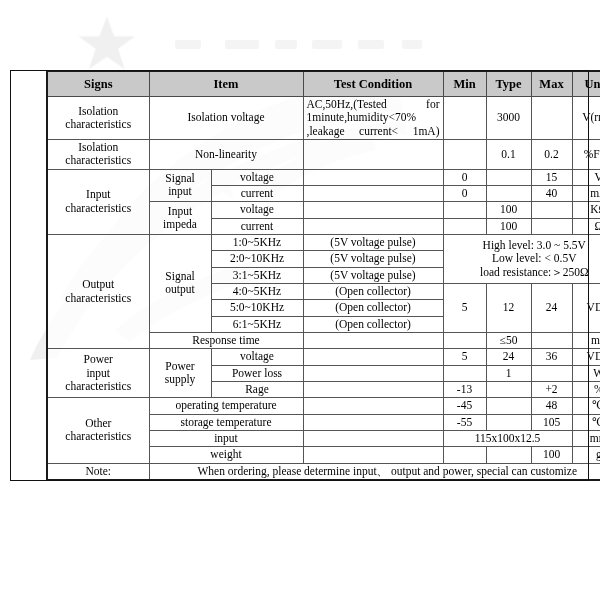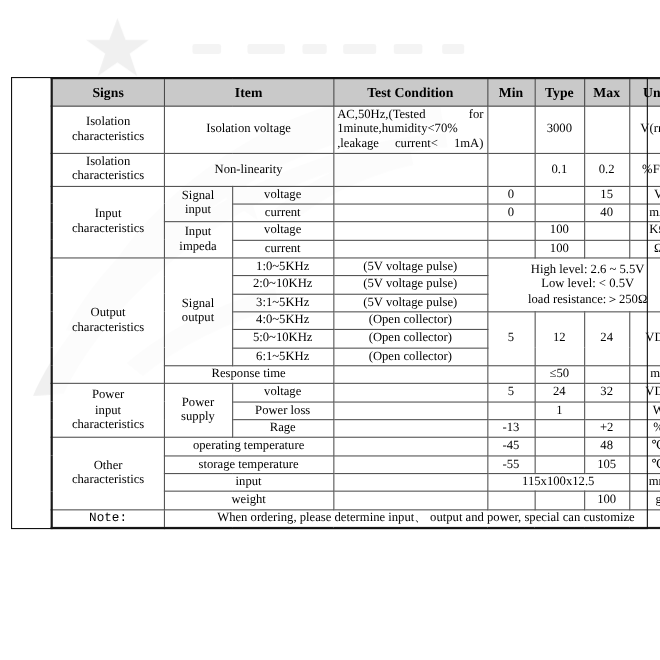--- a/index.html
+++ b/index.html
@@ -119,21 +119,20 @@
   td.multi {
     line-height: 1.45;
     font-size: 12px;
   }
 
   
   td.note-label {
     color: #2b2bb0;
     font-size: 12.5px;
     background: rgba(255,255,255,0.85);
-    font-family: Liberation Mono, monospace;
   }
   td.note-text {
     color: #2b2bb0;
     font-size: 12.5px;
     text-align: left;
     padding-left: 6px;
     background: rgba(255,255,255,0.85);
   }
 </style>
 </head>
@@ -265,21 +264,21 @@
           <span>Output</span><br>
           <span>characteristics</span>
         </td>
         <td class="sub" rowspan="6">
           <span>Signal</span><br>
           <span>output</span>
         </td>
         <td class="left">1:0~5KHz</td>
         <td class="left">(5V voltage pulse)</td>
         <td class="multi" colspan="4" rowspan="3">
-          <span>High level: 2.6 ~ 5.5V</span><br>
+          <span>High level: 3.0 ~ 5.5V</span><br>
           <span>Low level: &lt; 0.5V</span><br>
           <span>load resistance:＞250Ω</span>
         </td>
       </tr>
       <tr>
         <td class="left">2:0~10KHz</td>
         <td class="left">(5V voltage pulse)</td>
       </tr>
       <tr>
         <td class="left">3:1~5KHz</td>
@@ -317,21 +316,21 @@
           <span>characteristics</span>
         </td>
         <td class="sub" rowspan="3">
           <span>Power</span><br>
           <span>supply</span>
         </td>
         <td class="left">voltage</td>
         <td></td>
         <td>5</td>
         <td>24</td>
-        <td>32</td>
+        <td>36</td>
         <td>VDC</td>
       </tr>
       <tr>
         <td class="left">Power loss</td>
         <td></td>
         <td></td>
         <td>1</td>
         <td></td>
         <td>W</td>
       </tr>

